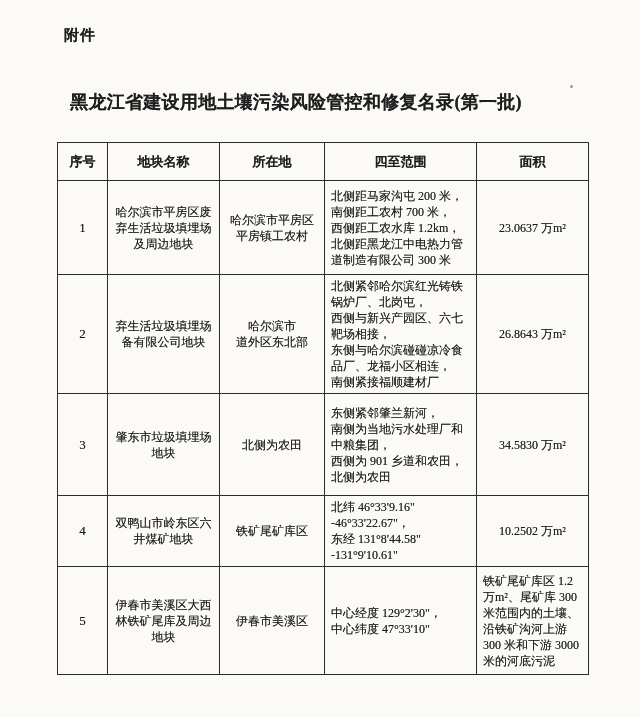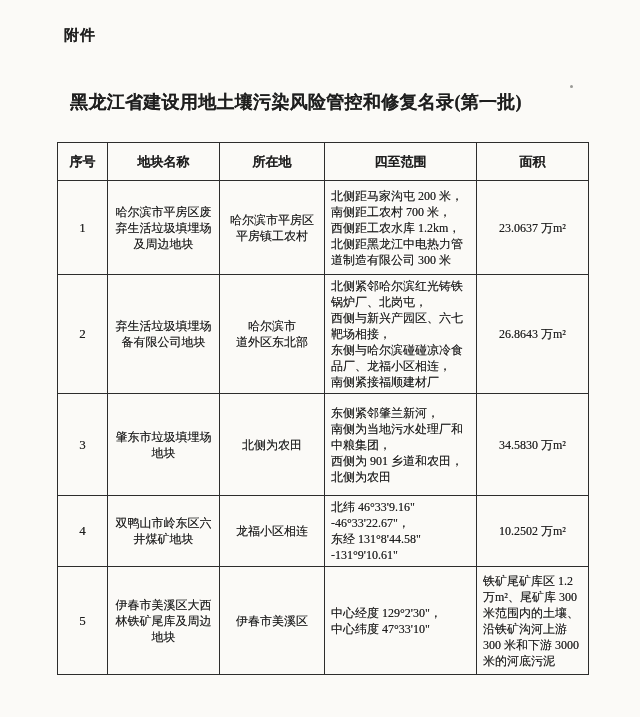--- a/index.html
+++ b/index.html
@@ -129,21 +129,21 @@
 南侧为当地污水处理厂和
 中粮集团，
 西侧为 901 乡道和农田，
 北侧为农田</td>
       <td class="c">34.5830 万m²</td>
     </tr>
     <tr class="r4">
       <td class="no">4</td>
       <td class="c">双鸭山市岭东区六
 井煤矿地块</td>
-      <td class="c">龙福小区相连</td>
+      <td class="c">铁矿尾矿库区</td>
       <td class="l">北纬 46°33'9.16"
 -46°33'22.67"，
 东经 131°8'44.58"
 -131°9'10.61"</td>
       <td class="c">10.2502 万m²</td>
     </tr>
     <tr class="r5">
       <td class="no">5</td>
       <td class="c">伊春市美溪区大西
 林铁矿尾库及周边

